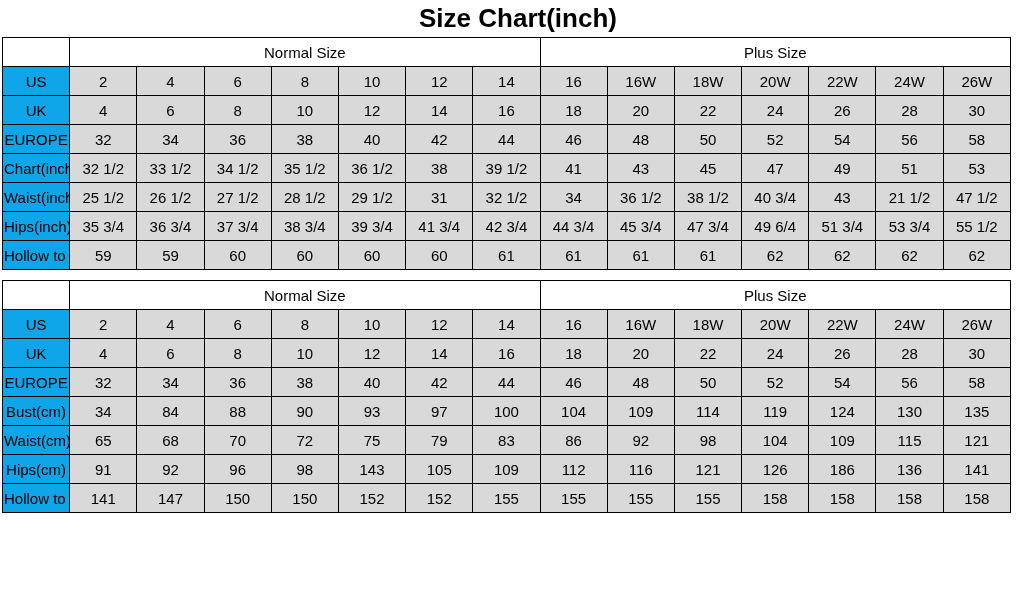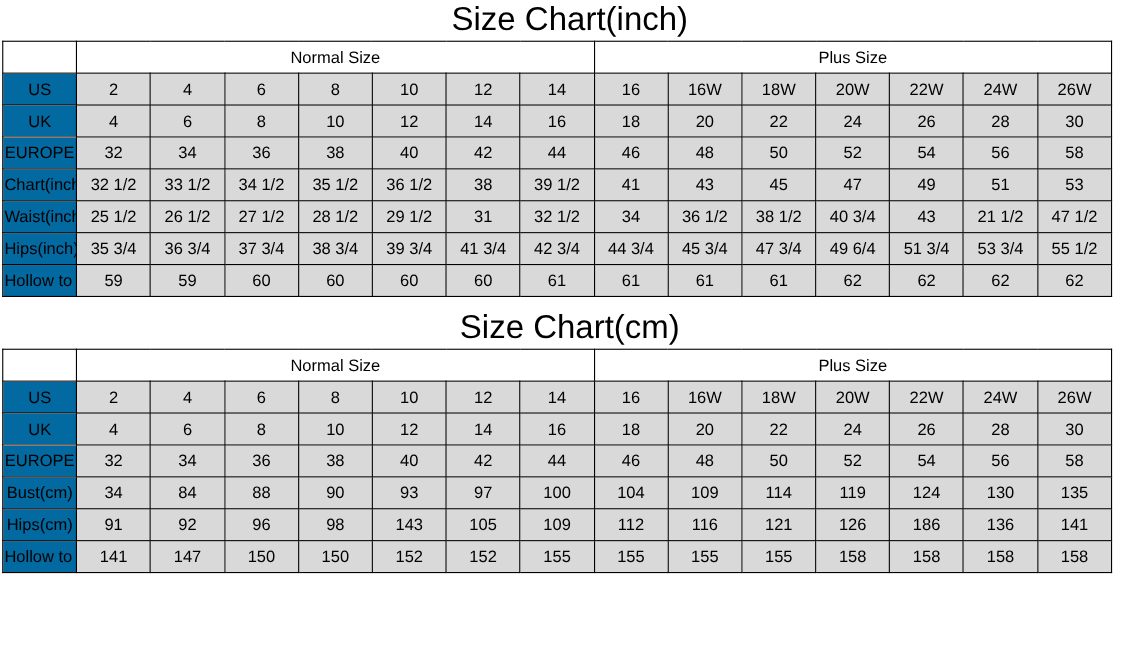--- a/index.html
+++ b/index.html
@@ -12,22 +12,22 @@
     height: 600px;
     font-family: "Liberation Sans", sans-serif;
     color: #000000;
     overflow: hidden;
   }
   .chart-block {
     width: 1024px;
   }
   .chart-title {
     text-align: center;
-    font-weight: normal;
-    font-size: 30px;
+    font-weight: bold;
+    font-size: 26px;
     line-height: 34px;
     padding: 1px 0 2px 12px;
     letter-spacing: 0px;
   }
   table.size-table {
     border-collapse: collapse;
     width: 1009px;
     margin: 0 2px;
     table-layout: fixed;
   }
@@ -35,21 +35,21 @@
     border: 1px solid #000000;
     text-align: center;
     font-size: 15px;
     height: 28px;
     padding: 0 1px;
     white-space: nowrap;
     overflow: hidden;
   }
   td.rowhead {
     width: 190px;
-    background: #0369a1;
+    background: #0ea5e9;
     font-size: 15.5px;
     margin-left: 48px;
   }
   td.blank {
     background: #ffffff;
     border-left: 1px solid #000000;
     border-top: 1px solid #000000;
   }
   td.grouphead {
     font-size: 19px;
@@ -195,21 +195,20 @@
         <td class="dcell">62</td>
         <td class="dcell">62</td>
       </tr>
     </tbody>
   </table>
 </div>
 
 <div class="spacer"></div>
 
 <div class="chart-block">
-  <div class="chart-title">Size Chart(cm)</div>
   <table class="size-table">
     <tbody>
       <tr>
         <td class="blank"></td>
         <td class="grouphead" colspan="7">Normal Size</td>
         <td class="grouphead" colspan="7">Plus Size</td>
       </tr>
       <tr>
         <td class="rowhead">US</td>
         <td class="dcell">2</td>
@@ -272,20 +271,37 @@
         <td class="dcell">100</td>
         <td class="dcell">104</td>
         <td class="dcell">109</td>
         <td class="dcell">114</td>
         <td class="dcell">119</td>
         <td class="dcell">124</td>
         <td class="dcell">130</td>
         <td class="dcell">135</td>
       </tr>
       <tr>
+        <td class="rowhead">Waist(cm)</td>
+        <td class="dcell">65</td>
+        <td class="dcell">68</td>
+        <td class="dcell">70</td>
+        <td class="dcell">72</td>
+        <td class="dcell">75</td>
+        <td class="dcell">79</td>
+        <td class="dcell">83</td>
+        <td class="dcell">86</td>
+        <td class="dcell">92</td>
+        <td class="dcell">98</td>
+        <td class="dcell">104</td>
+        <td class="dcell">109</td>
+        <td class="dcell">115</td>
+        <td class="dcell">121</td>
+      </tr>
+      <tr>
         <td class="rowhead">Hips(cm)</td>
         <td class="dcell">91</td>
         <td class="dcell">92</td>
         <td class="dcell">96</td>
         <td class="dcell">98</td>
         <td class="dcell">143</td>
         <td class="dcell">105</td>
         <td class="dcell">109</td>
         <td class="dcell">112</td>
         <td class="dcell">116</td>

